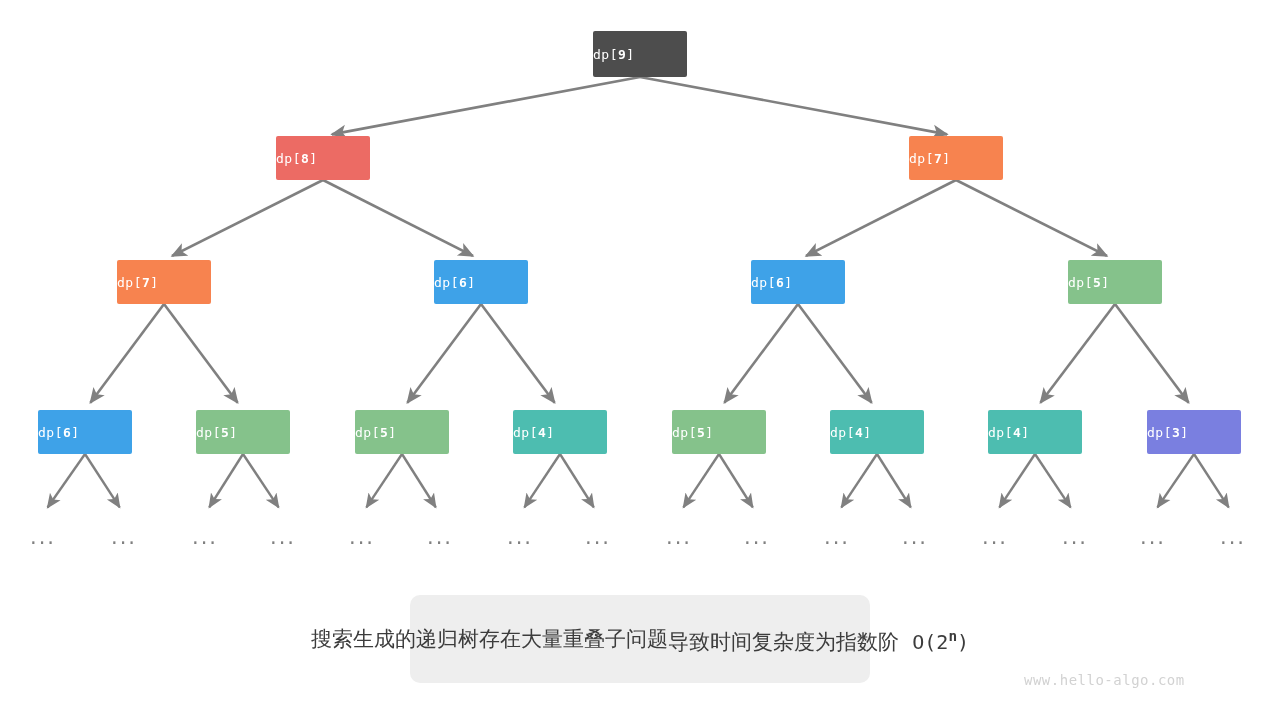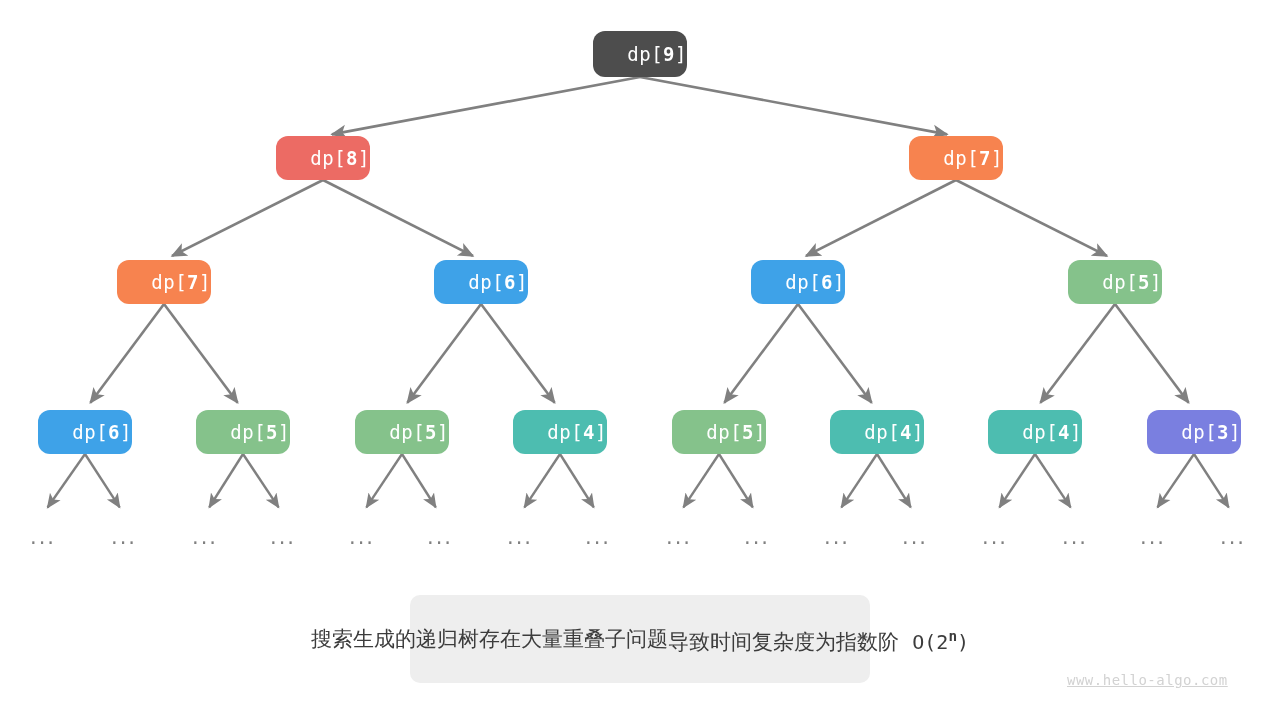--- a/index.html
+++ b/index.html
@@ -22,25 +22,25 @@
     left: 0;
     top: 0;
     width: 1280px;
     height: 720px;
     pointer-events: none;
   }
   .node {
     position: absolute;
     display: flex;
     align-items: center;
-    justify-content: flex-end;
-    border-radius: 12px;
+    justify-content: flex-start;
+    border-radius: 2px;
     color: #ffffff;
     font-family: "DejaVu Sans Mono", monospace;
-    font-size: 19px;
+    font-size: 13px;
     letter-spacing: 0.5px;
     box-sizing: border-box;
     white-space: nowrap;
   }
   .node .idx {
     font-weight: bold;
   }
   .ellipsis {
     position: absolute;
     color: #808080;
@@ -227,15 +227,15 @@
       <div class="ellipsis" style="left: 1075px; top: 537px;">...</div>
       <div class="ellipsis" style="left: 1153px; top: 537px;">...</div>
       <div class="ellipsis" style="left: 1233px; top: 537px;">...</div>
     </div>
 
   <div id="caption-box" style="left: 410px; top: 595px; width: 460px; height: 88px;">
     <div class="caption-line">搜索生成的递归树存在大量重叠子问题</div>
     <div class="caption-line"><span>导致时间复杂度为指数阶  </span><span class="mono-term"><span>O(2</span><sup>n</sup><span>)</span></span></div>
   </div>
 
-  <div id="watermark" style="left: 1067px; top: 672px; text-decoration: underline;">www.hello-algo.com</div>
+  <div id="watermark" style="left: 1024px; top: 672px;">www.hello-algo.com</div>
 
 </div>
 
 </body></html>

